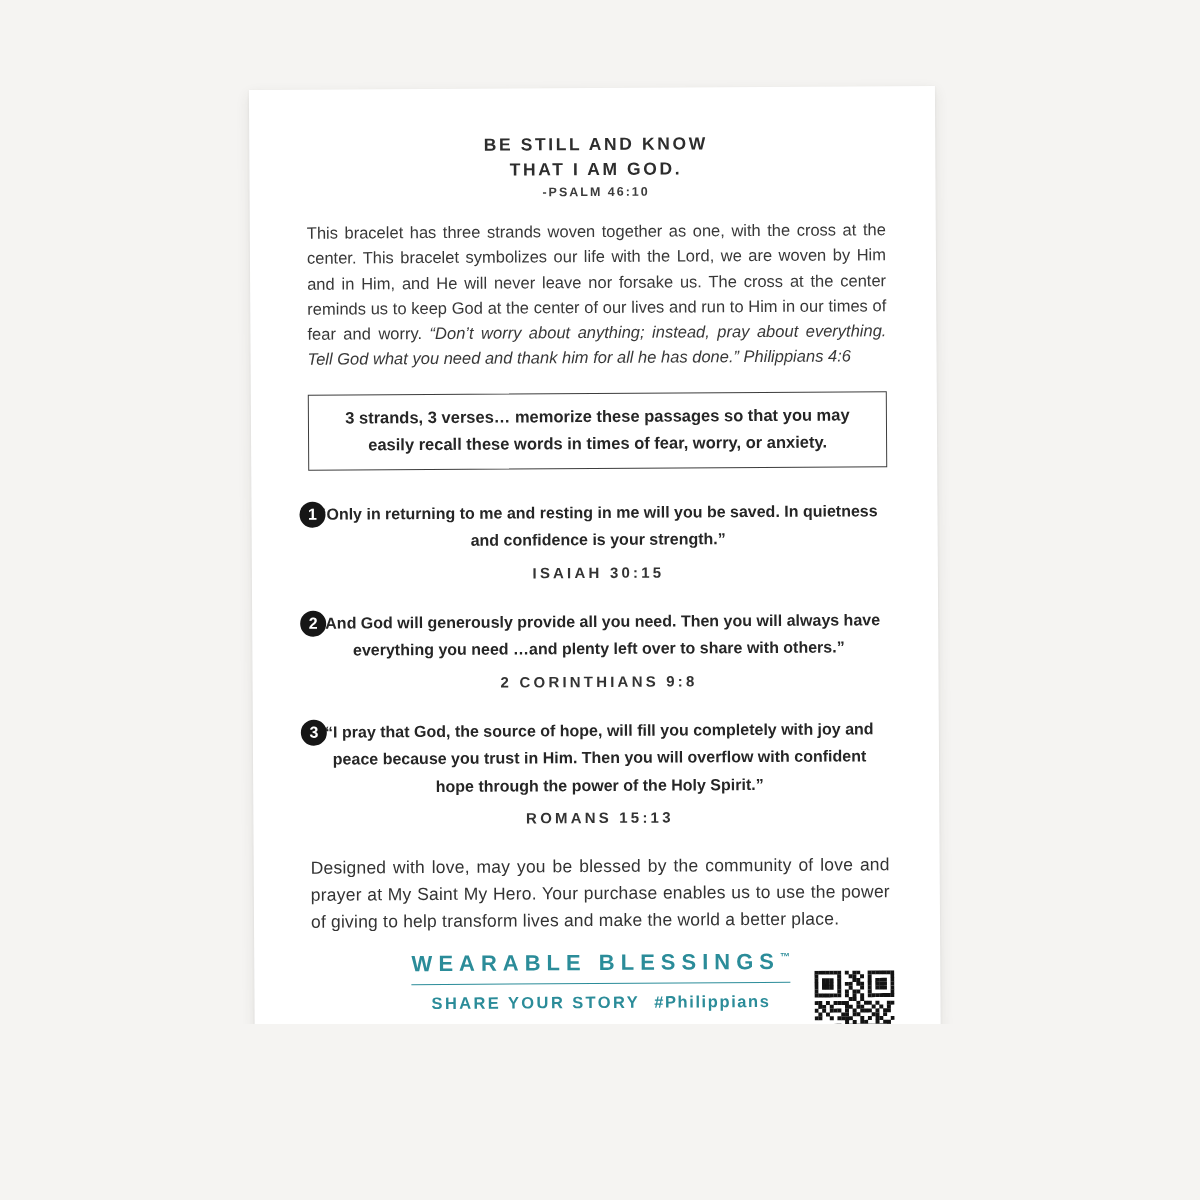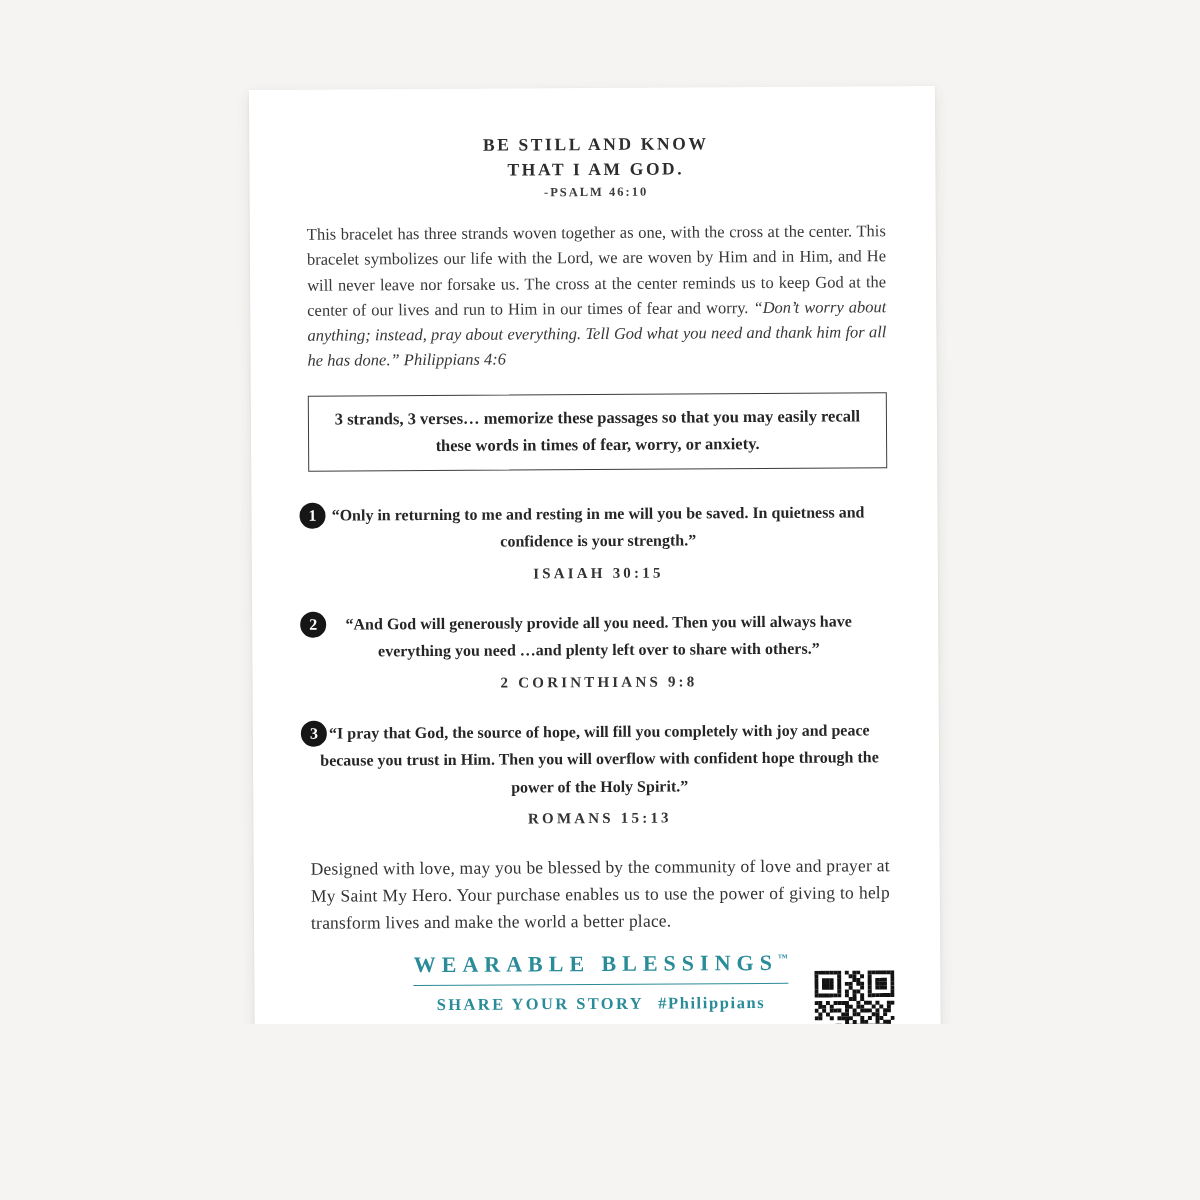--- a/index.html
+++ b/index.html
@@ -9,21 +9,20 @@
     height: 1200px;
     background: #f5f4f2;
     font-family: "Liberation Sans", "DejaVu Sans", sans-serif;
     -webkit-font-smoothing: antialiased;
   }
   .stage {
     position: relative;
     width: 1200px;
     height: 1024px;
     overflow: hidden;
-    font-family: Liberation Serif, serif;
   }
   .card {
     position: absolute;
     left: 252px;
     top: 88px;
     width: 686px;
     height: 1010px;
     background: #ffffff;
     transform: rotate(-0.35deg);
     transform-origin: 50% 50%;

